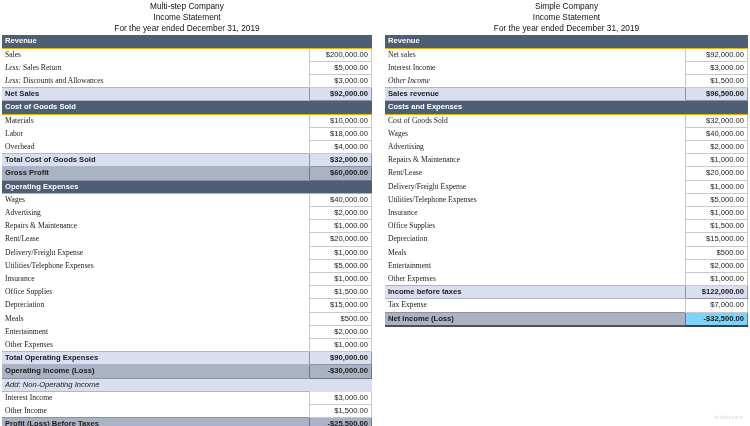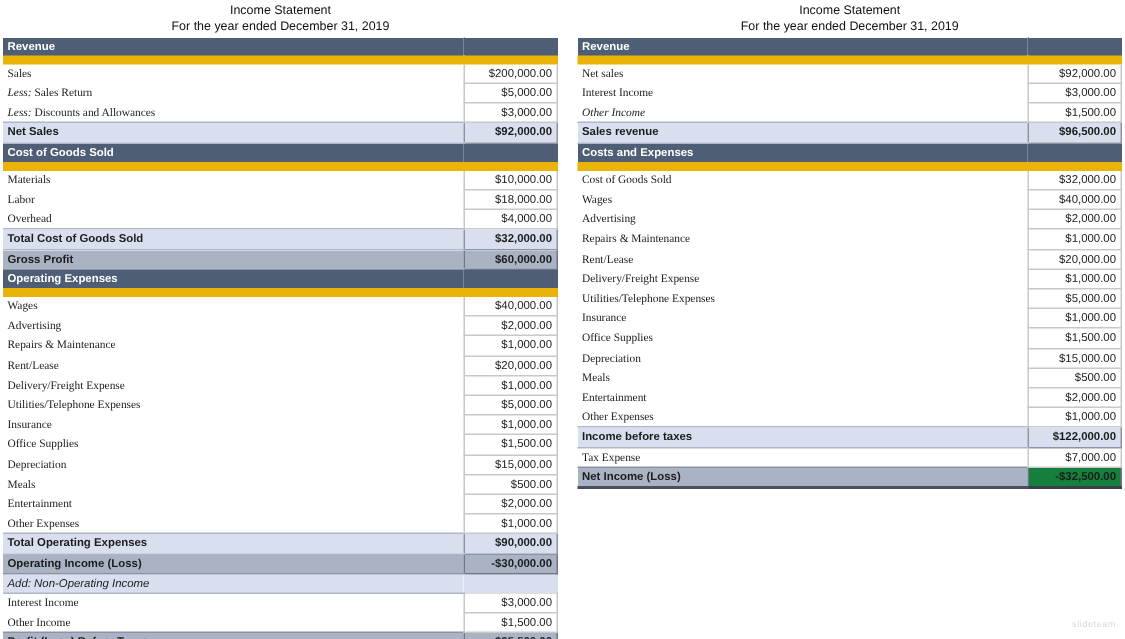--- a/index.html
+++ b/index.html
@@ -42,21 +42,21 @@
   }
   td.lbl{ text-align:left; }
   td.amt{ text-align:right; width:56px; }
 
   
   tr.section td{
     background:#4d5e75;
     color:#ffffff;
     font-weight:bold;
     border-top:1px solid #ffffff;
-    border-bottom:6px solid #eab308;
+    border-bottom:1px solid #eab308;
   }
   tr.section td.amt{ border-left:1px solid #4d5e75; }
 
   tr.item td.lbl{ background:#ffffff;font-family:Liberation Serif, serif; }
   tr.item td.amt{
     background:#ffffff;
     border:1px solid #c8c8c8;
     border-top:1px solid #dedede;
   }
 
@@ -85,21 +85,21 @@
 
   tr.grandtotal td{
     background:#aab3c4;
     font-weight:bold;
     border-top:1px solid #8d93a5;
     border-bottom:2px solid #4a4f5c;
   }
   tr.grandtotal td.amt{
     border:1px solid #6f7687;
     border-bottom:2px solid #3a3f4a;
-    background:#15803d;
+    background:#7dd3fc;
   }
 
   tr.noteitalic td{
     background:#d9dfef;
     font-style:italic;
     border-top:1px solid #aeb6cb;
     border-bottom:1px solid #aeb6cb;
   }
   tr.noteitalic td.amt{ background:#d9dfef; }
 
@@ -115,20 +115,21 @@
     user-select:none;
   }
 </style>
 </head>
 <body>
 
 <div class="page">
 
   <div class="statement left">
     <div class="titleblock">
+      <div class="tline">Multi-step Company</div>
       <div class="tline">Income Statement</div>
       <div class="tline">For the year ended December 31, 2019</div>
     </div>
     <table class="stmt">
       <tbody>
           <tr class="section">
             <td class="lbl">Revenue</td>
             <td class="amt"></td>
           </tr>
           <tr class="item">
@@ -246,20 +247,21 @@
           <tr class="majortotal">
             <td class="lbl">Profit (Loss) Before Taxes</td>
             <td class="amt">-$25,500.00</td>
           </tr>
         </tbody>
     </table>
   </div>
 
   <div class="statement right">
     <div class="titleblock">
+      <div class="tline">Simple Company</div>
       <div class="tline">Income Statement</div>
       <div class="tline">For the year ended December 31, 2019</div>
     </div>
     <table class="stmt">
       <tbody>
           <tr class="section">
             <td class="lbl">Revenue</td>
             <td class="amt"></td>
           </tr>
           <tr class="item">

